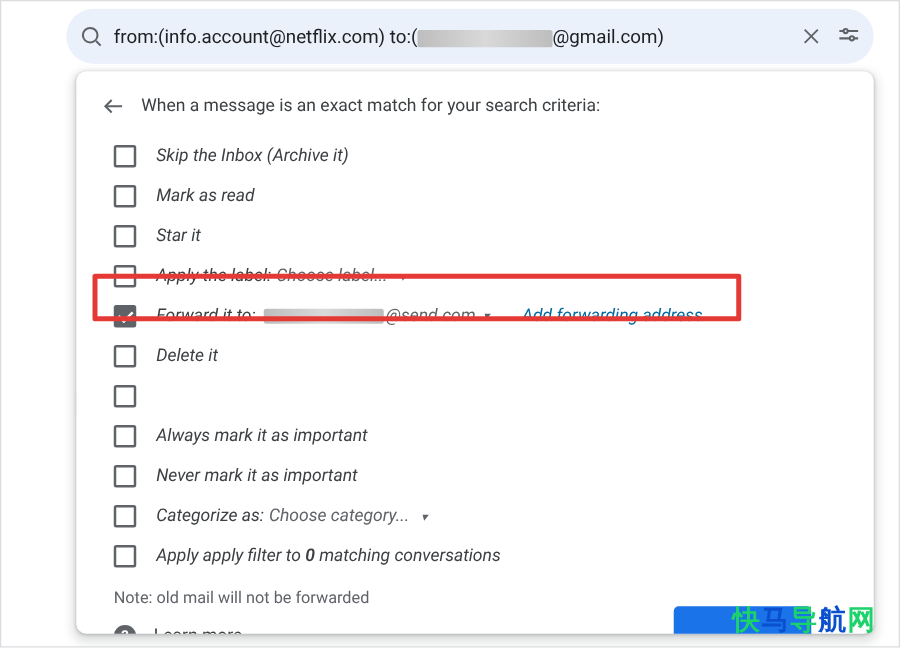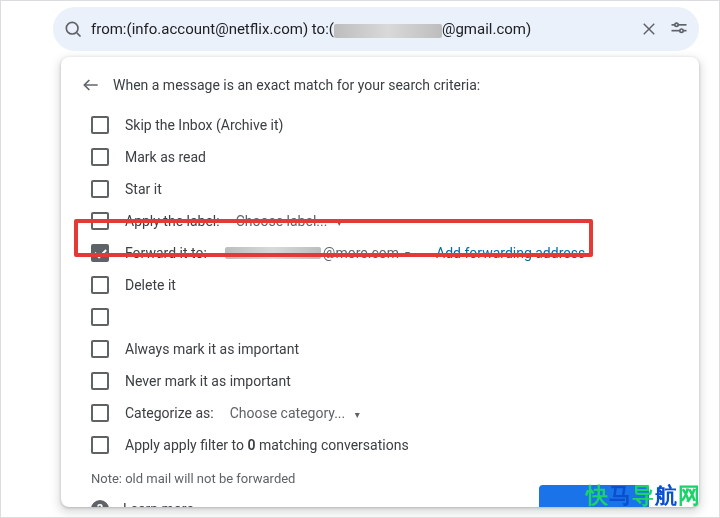--- a/index.html
+++ b/index.html
@@ -122,20 +122,21 @@
     font-size: 14px;
     color:#3c4043;
     text-align:right;
   }
   .row {
     display:flex;
     align-items:center;
     height: 32px;
     padding-left: 10px;
     position: relative;
+    font-style: italic;
   }
   .chk {
     width: 18px;
     height: 18px;
     border: 2px solid #5f6368;
     border-radius: 2px;
     margin-right: 16px;
     flex-shrink:0;
     display:flex;
     align-items:center;
@@ -154,21 +155,21 @@
     border: solid #fff;
     border-width: 0 2px 2px 0;
     transform: rotate(45deg) translate(-1px,-1px);
   }
   .label {
     color:#3c4043;
     white-space:nowrap;
   }
   .dd {
     color:#5f6368;
-    margin-left:16px;
+    margin-left:4px;
     cursor:pointer;
   }
   .dd-arrow {
     font-size:10px;
     color:#5f6368;
     margin-left:6px;
   }
   .link {
     color:#0369a1;
     cursor:pointer;
@@ -307,21 +308,21 @@
     <span class="dd">
       <span>Choose label...</span>
       <span class="dd-arrow">▾</span>
     </span>
   </div>
   <div class="row">
     <div class="chk checked"></div>
     <span class="label">Forward it to:</span>
     <span class="dd" style="display:flex;align-items:center;">
       <span class="redact redact-inline" style="width:96px"></span>
-      <span>@more.com</span>
+      <span>@send.com</span>
       <span class="dd-arrow">▾</span>
     </span>
     <span class="link">Add forwarding address</span>
   </div>
   <div class="row">
     <div class="chk"></div>
     <span class="label">Delete it</span>
   </div>
   <div class="row">
     <div class="chk"></div>

